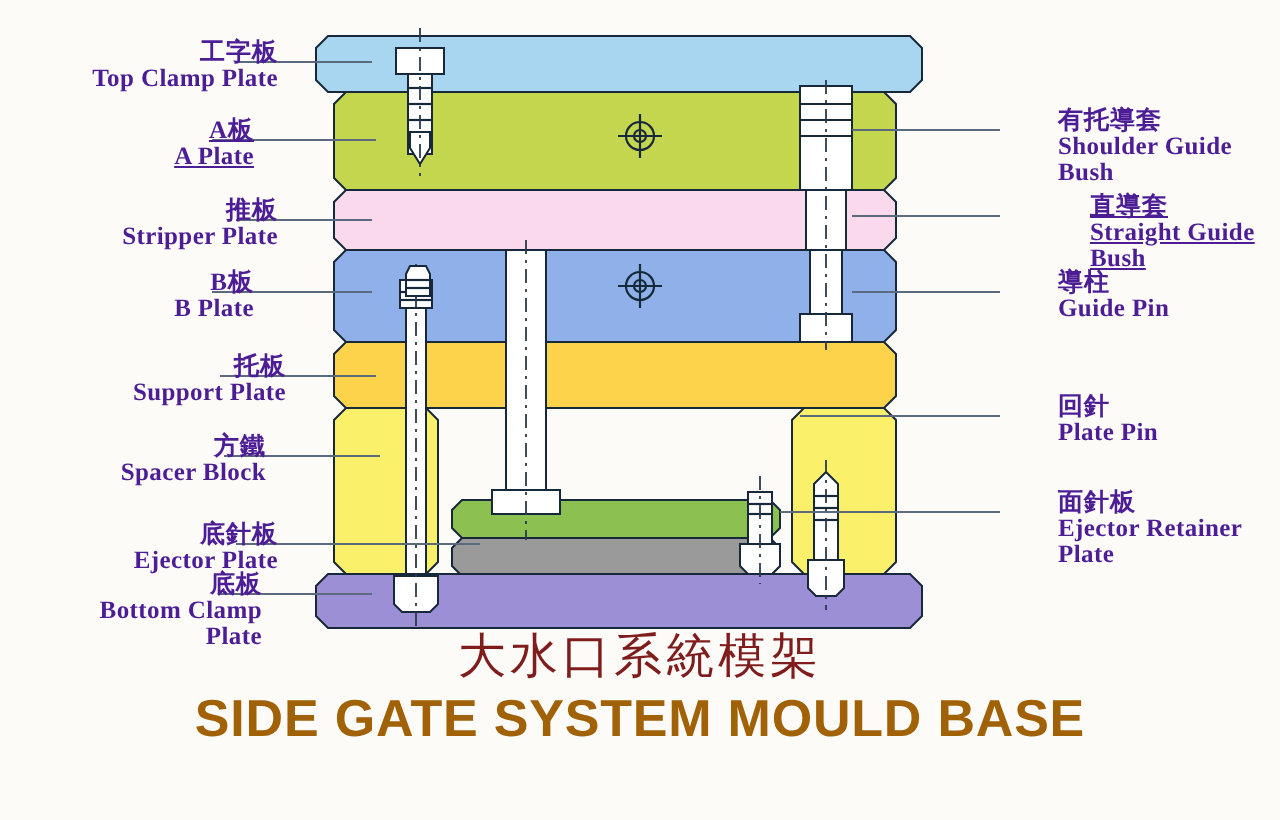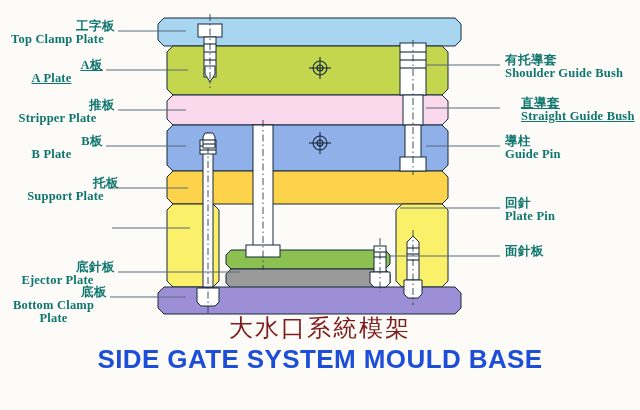--- a/index.html
+++ b/index.html
@@ -7,34 +7,34 @@
   body{
     width:640px;height:410px;
     background:#fcfbf8;
     font-family:"Liberation Serif",serif;
     overflow:hidden;
     position:relative;
   }
   #stage{position:absolute;left:0;top:0;width:640px;height:410px;}
 
   
-  .lbl{position:absolute;line-height:1.02;color:#0f766e;}
+  .lbl{position:absolute;line-height:1.02;color:#4c1d95;margin-left:24px;}
   .lbl .cn{font-weight:700;letter-spacing:.5px;}
   .lbl .en{font-weight:700;font-family:"Liberation Serif",serif;letter-spacing:.2px;}
   .lbl.left{text-align:right;}
   .lbl.right{text-align:left;}
   .lbl .cn{font-size:12.5px;display:block;}
-  .lbl .en{font-size:12.5px;display:block;margin-top:0px;text-align:center;}
+  .lbl .en{font-size:12.5px;display:block;margin-top:0px;}
 
   
   #title-cn{position:absolute;left:0;right:0;top:312px;text-align:center;
      font-size:24px;font-weight:400;color:#7f1d1d;letter-spacing:2px;
      font-family:"DejaVu Sans",sans-serif;}
   #title-en{position:absolute;left:0;right:0;top:344px;text-align:center;
-     font-size:26px;font-weight:700;color:#1d4ed8;letter-spacing:.4px;
+     font-size:26px;font-weight:700;color:#a16207;letter-spacing:.4px;
      font-family:"Liberation Sans",sans-serif;}
   svg{display:block;}
 </style>
 </head>
 <body>
 
 <div id="stage">
 
   <svg id="mould" width="640" height="410" viewBox="0 0 640 410">
 
@@ -204,20 +204,24 @@
   <div class="lbl left" style="left:0;top:135px;width:103px;">
     <span class="cn">B板</span>
     <span class="en">B Plate</span>
   </div>
 
   <div class="lbl left" style="left:12px;top:177px;width:107px;">
     <span class="cn">托板</span>
     <span class="en">Support Plate</span>
   </div>
 
+  <div class="lbl left" style="left:0;top:217px;width:109px;">
+    <span class="cn">方鐵</span>
+    <span class="en">Spacer Block</span>
+  </div>
 
   <div class="lbl left" style="left:0;top:261px;width:115px;">
     <span class="cn">底針板</span>
     <span class="en">Ejector Plate</span>
   </div>
 
   <div class="lbl left" style="left:0;top:286px;width:107px;">
     <span class="cn">底板</span>
     <span class="en">Bottom Clamp Plate</span>
   </div>
@@ -237,18 +241,19 @@
     <span class="en">Guide Pin</span>
   </div>
 
   <div class="lbl right" style="left:505px;top:197px;">
     <span class="cn">回針</span>
     <span class="en">Plate Pin</span>
   </div>
 
   <div class="lbl right" style="left:505px;top:245px;">
     <span class="cn">面針板</span>
+    <span class="en">Ejector Retainer Plate</span>
   </div>
 
   <div id="title-cn">大水口系統模架</div>
   <div id="title-en">SIDE GATE SYSTEM MOULD BASE</div>
 
 </div>
 
 </body></html>

